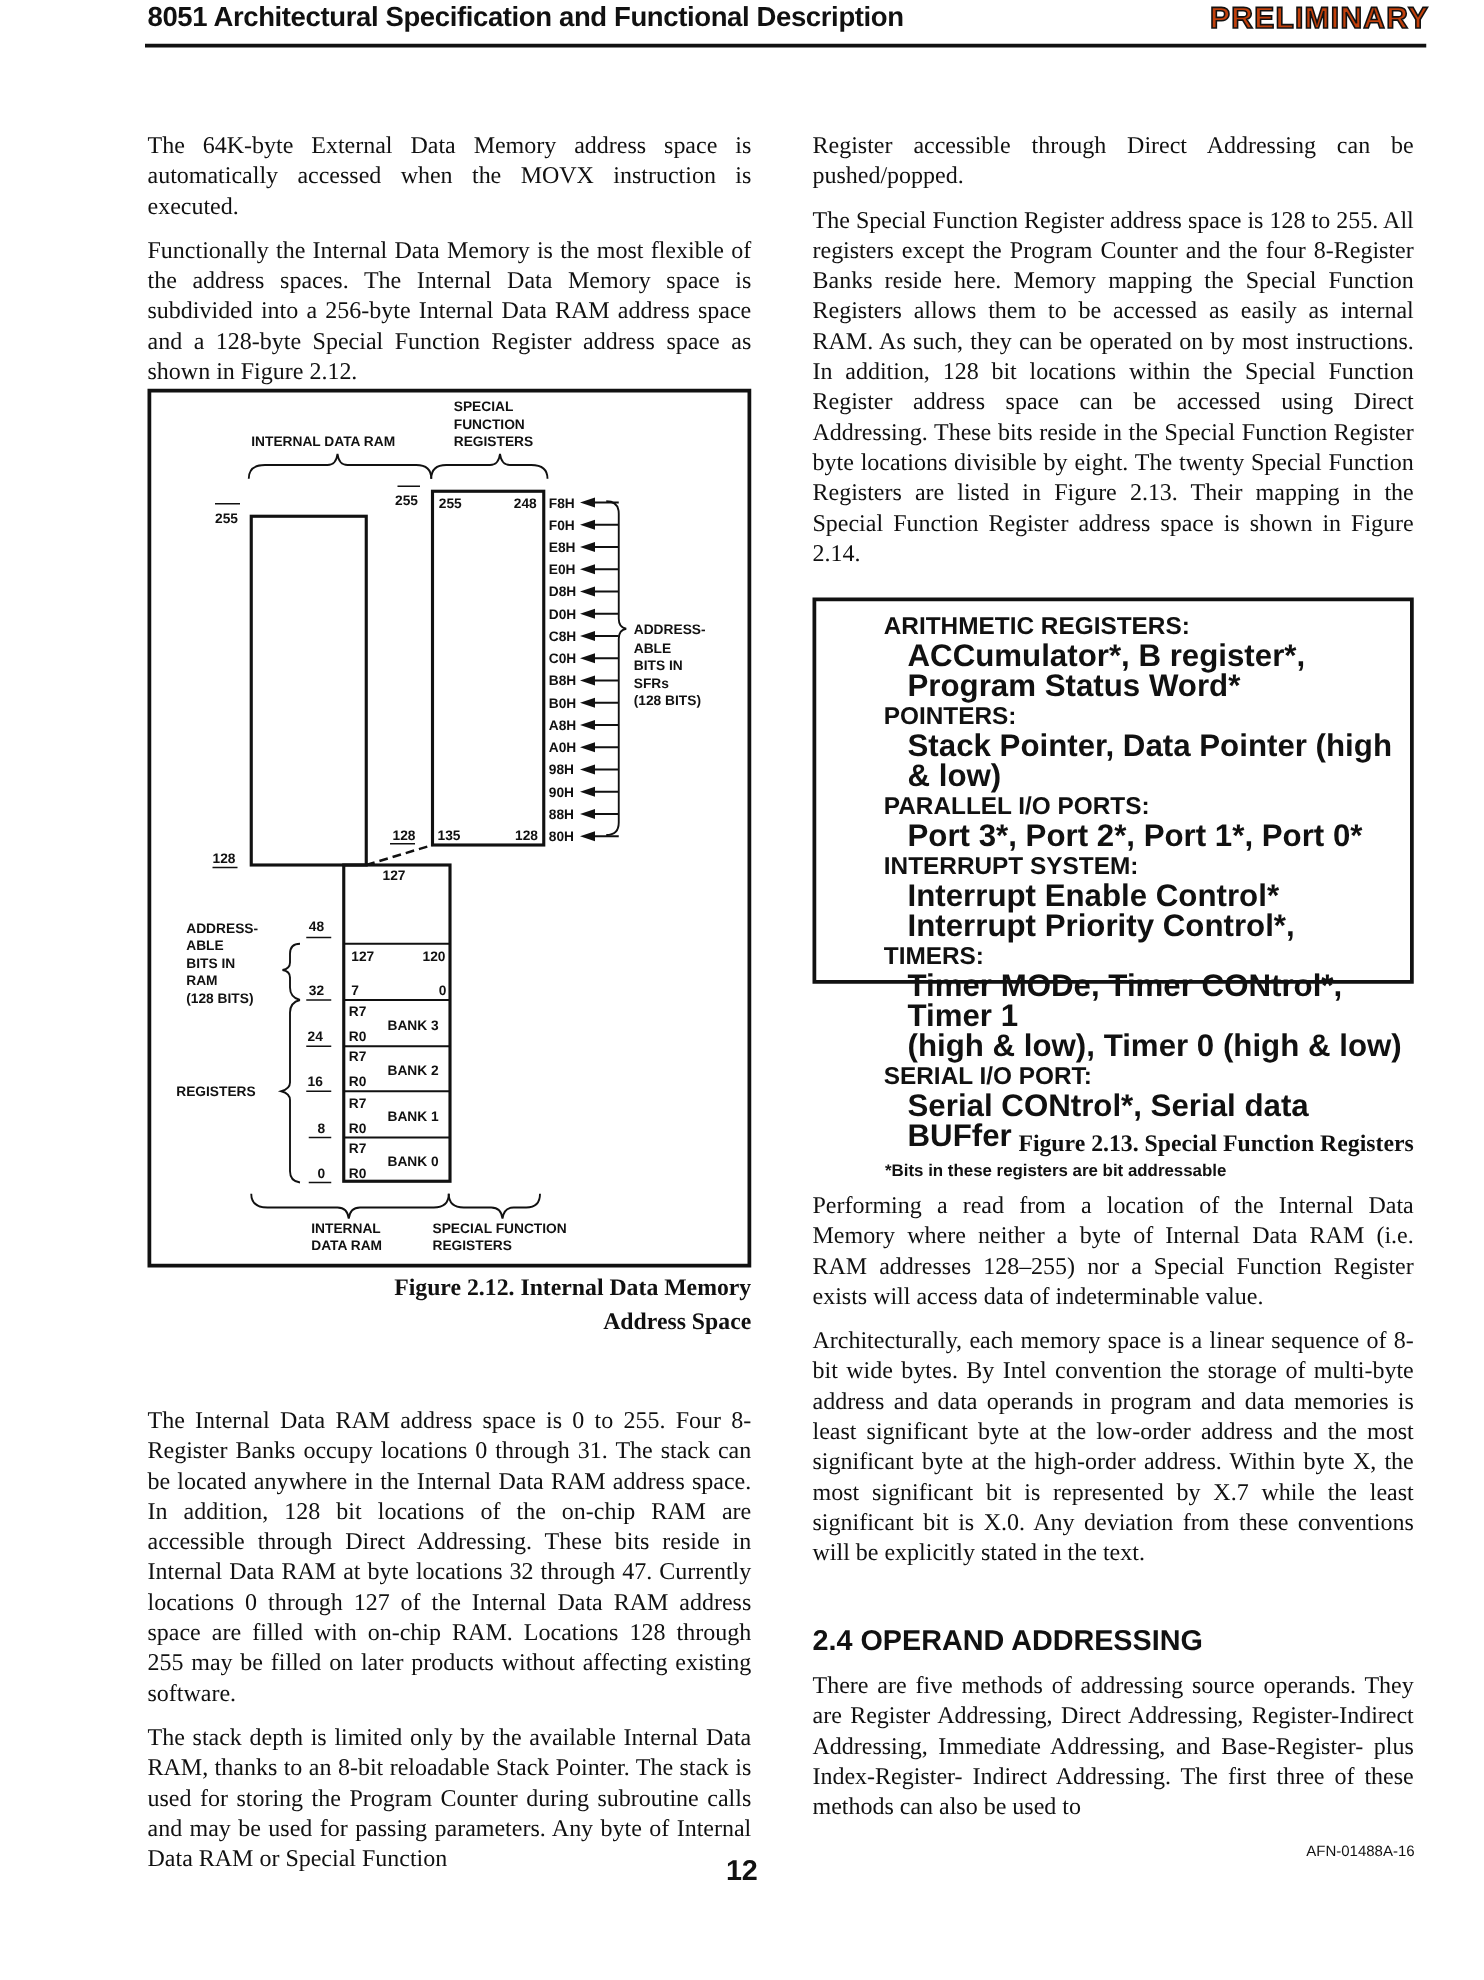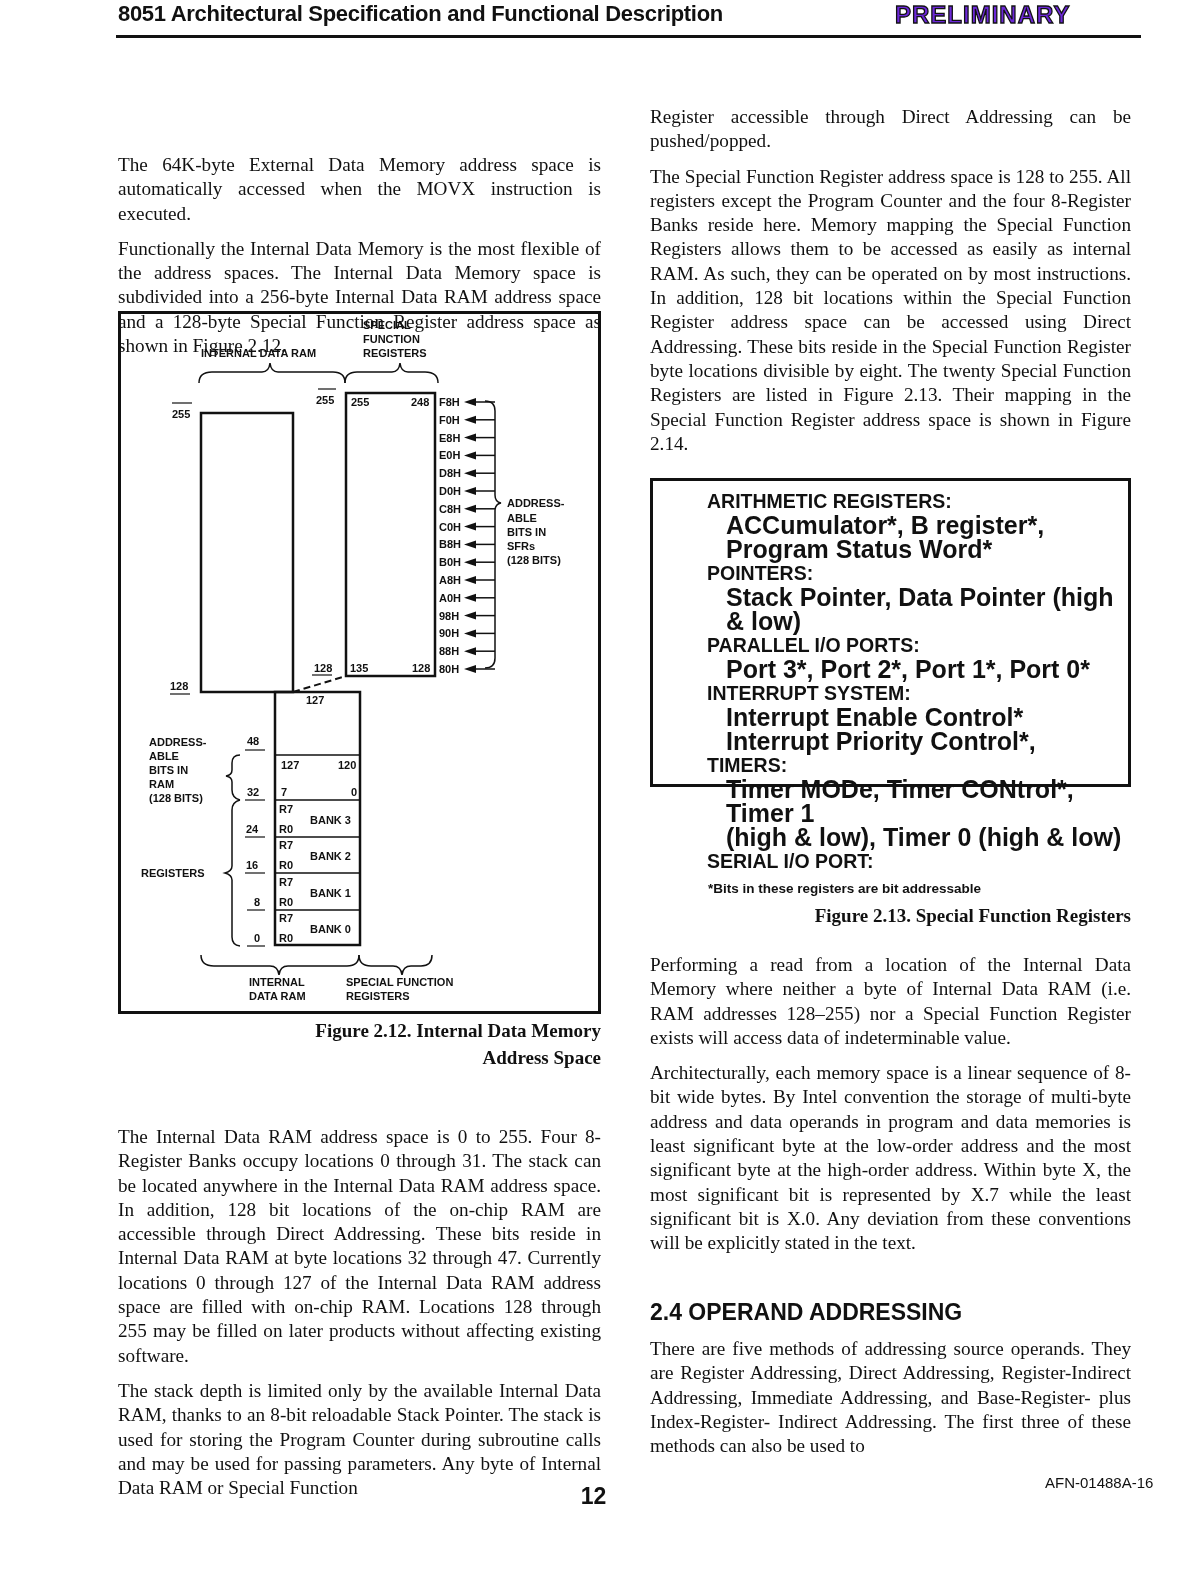--- a/index.html
+++ b/index.html
@@ -1,45 +1,45 @@
 <!DOCTYPE html>
 <html><head>
 <meta charset="utf-8">
 <style>
   html, body { margin:0; padding:0; background:#ffffff; }
   body { width:1187px; height:1584px; position:relative; overflow:hidden; color:#111; }
   .hdr-title { position:absolute; left:118px; top:0px; font-family:"Liberation Sans",sans-serif; font-weight:bold; font-size:22px; letter-spacing:-0.3px; line-height:28px; }
-  .hdr-prelim { position:absolute; left:895px; top:1px; font-family:"Liberation Sans",sans-serif; font-weight:bold; font-size:24px; color:#6d28d9; -webkit-text-stroke:1.3px #111; letter-spacing:1px; line-height:28px; }
+  .hdr-prelim { position:absolute; left:968px; top:1px; font-family:"Liberation Sans",sans-serif; font-weight:bold; font-size:24px; color:#c2410c; -webkit-text-stroke:1.3px #111; letter-spacing:1px; line-height:28px; }
   .hdr-rule { position:absolute; left:116px; top:35px; width:1025px; height:3px; background:#111; }
   .col { position:absolute; font-family:"Liberation Serif",serif; font-size:19.2px; line-height:24.3px; text-align:justify; }
   .col p { margin:0 0 11px 0; }
   .left { left:118px; width:483px; }
   .right { left:650px; width:481px; }
   .fig212 { position:absolute; left:118px; top:311px; width:483px; height:703px; border:3px solid #111; box-sizing:border-box; }
   .fig212 svg { position:absolute; left:0; top:0; }
   .cap { position:absolute; font-family:Liberation Serif, serif; font-weight:bold; font-size:19px; text-align:right; line-height:27px; }
   .cap212 { left:118px; width:483px; top:1017px; }
   .sfrbox { position:absolute; left:650px; top:478px; width:481px; height:309px; border:3px solid #111; box-sizing:border-box; font-family:"Liberation Sans",sans-serif; font-weight:bold; }
   .sfrbox .grp { font-size:19.5px; line-height:24px; margin-left:54px; }
   .sfrbox .itm { font-size:25px; line-height:24px; margin-left:73px; }
   .sfrbox .note { font-size:13.5px; margin-left:55px; margin-top:8px; }
   .cap213 { left:650px; width:481px; top:902px; }
   .sec-h { position:absolute; left:650px; top:1299px; font-family:Liberation Sans, sans-serif; font-weight:bold; font-size:23px; }
   .pagenum { position:absolute; left:0; width:1187px; top:1483px; text-align:center; font-family:"Liberation Sans",sans-serif; font-weight:bold; font-size:23px; }
-  .docid { position:absolute; left:1045px; top:1474px; font-family:"Liberation Sans",sans-serif; font-size:15px; }
+  .docid { position:absolute; left:1045px; top:1474px; font-family:"Liberation Sans",sans-serif; font-size:12px; }
   .dl { font-family:"Liberation Sans",sans-serif; font-weight:bold; font-size:11px; fill:#111; }
 </style>
 </head>
 <body>
 
 <div class="hdr-title">8051 Architectural Specification and Functional Description</div>
 <div class="hdr-prelim">PRELIMINARY</div>
 <div class="hdr-rule"></div>
 
-<div class="col left" style="top:105px;margin-top:48px;">
+<div class="col left" style="top:105px;">
   <p>The 64K-byte External Data Memory address space is automatically accessed when the MOVX instruction is executed.</p>
   <p>Functionally the Internal Data Memory is the most flexible of the address spaces. The Internal Data Memory space is subdivided into a 256-byte Internal Data RAM address space and a 128-byte Special Function Register address space as shown in Figure 2.12.</p>
 </div>
 
 <div class="fig212">
   <svg width="477" height="697" viewBox="121 314 477 697" xmlns="http://www.w3.org/2000/svg">
 
     <text class="dl" x="201" y="357">INTERNAL DATA RAM</text>
     <text class="dl" x="363" y="329">SPECIAL</text>
     <text class="dl" x="363" y="343">FUNCTION</text>
@@ -211,20 +211,21 @@
       <div class="itm">Stack Pointer, Data Pointer (high &amp; low)</div>
       <div class="grp">PARALLEL I/O PORTS:</div>
       <div class="itm">Port 3*, Port 2*, Port 1*, Port 0*</div>
       <div class="grp">INTERRUPT SYSTEM:</div>
       <div class="itm">Interrupt Enable Control*</div>
       <div class="itm">Interrupt Priority Control*,</div>
       <div class="grp">TIMERS:</div>
       <div class="itm">Timer MODe, Timer CONtrol*, Timer 1</div>
       <div class="itm">(high &amp; low), Timer 0 (high &amp; low)</div>
       <div class="grp">SERIAL I/O PORT:</div>
+      <div class="itm">Serial CONtrol*, Serial data BUFfer</div>
     </div>
   <div class="note">*Bits in these registers are bit addressable</div>
 </div>
 <div class="cap cap213">Figure 2.13. Special Function Registers</div>
 
 <div class="col right" style="top:953px;">
   <p>Performing a read from a location of the Internal Data Memory where neither a byte of Internal Data RAM (i.e. RAM addresses 128–255) nor a Special Function Register exists will access data of indeterminable value.</p>
   <p>Architecturally, each memory space is a linear sequence of 8-bit wide bytes. By Intel convention the storage of multi-byte address and data operands in program and data memories is least significant byte at the low-order address and the most significant byte at the high-order address. Within byte X, the most significant bit is represented by X.7 while the least significant bit is X.0. Any deviation from these conventions will be explicitly stated in the text.</p>
 </div>
 

